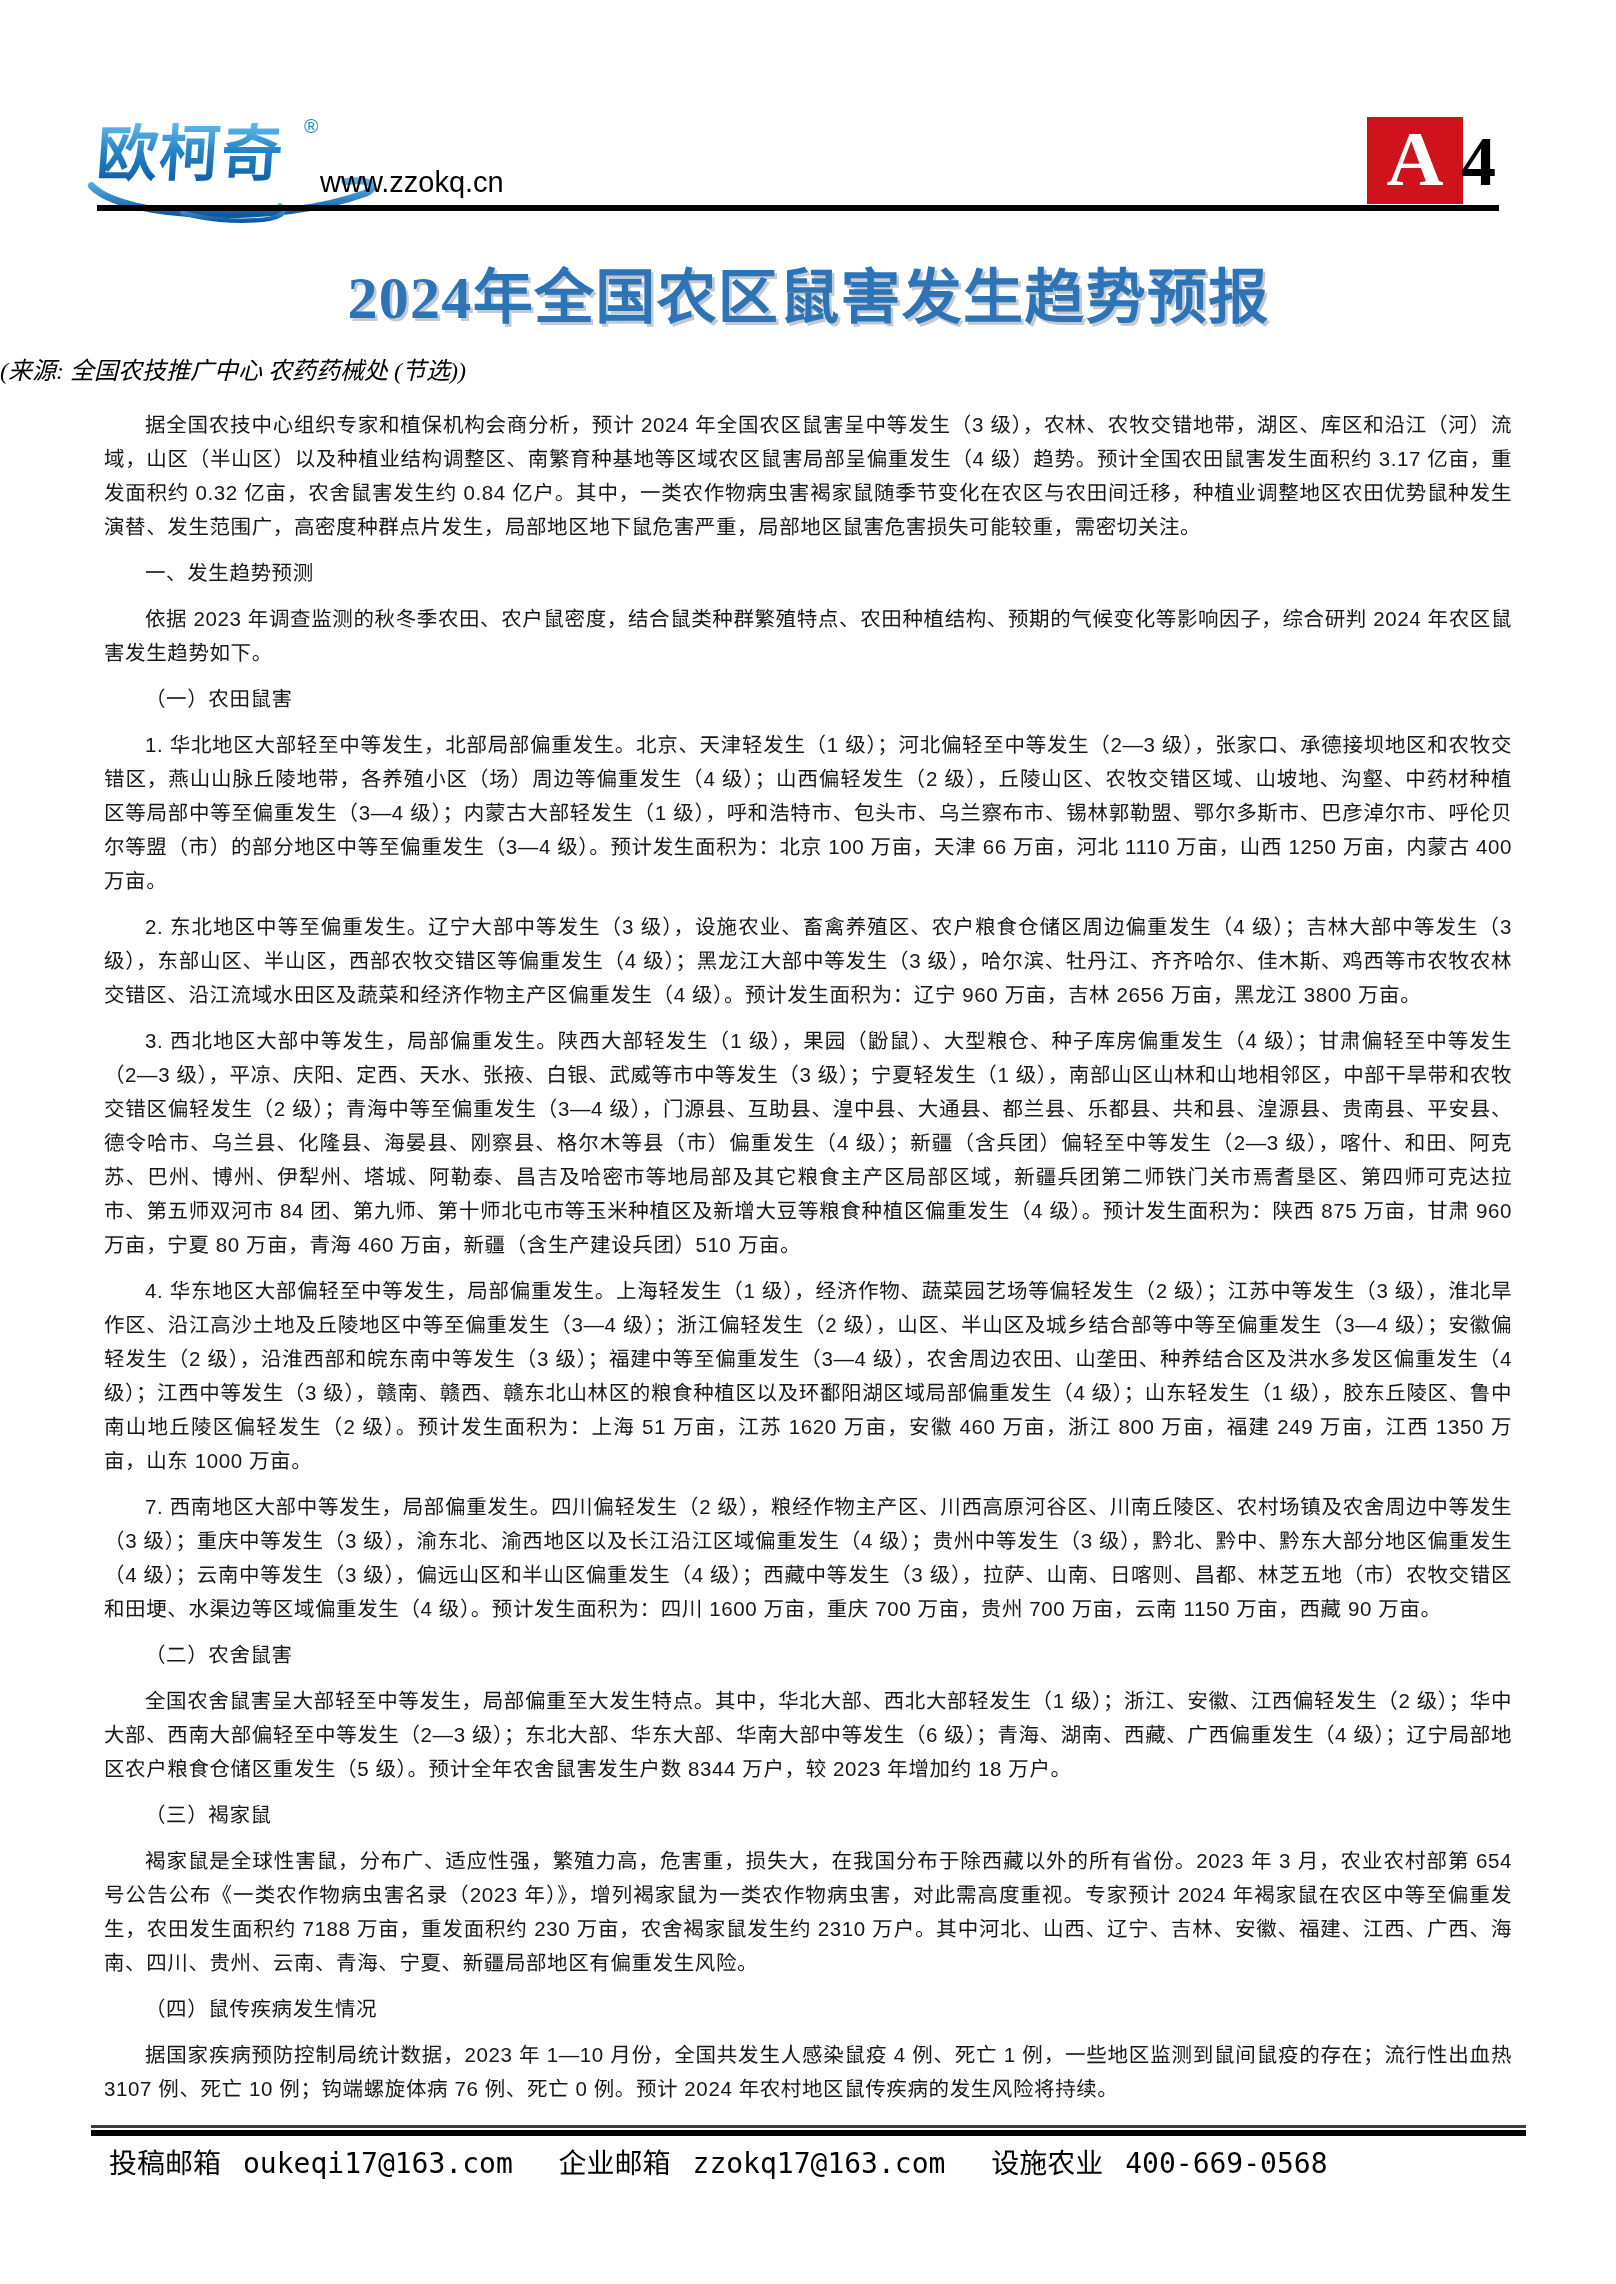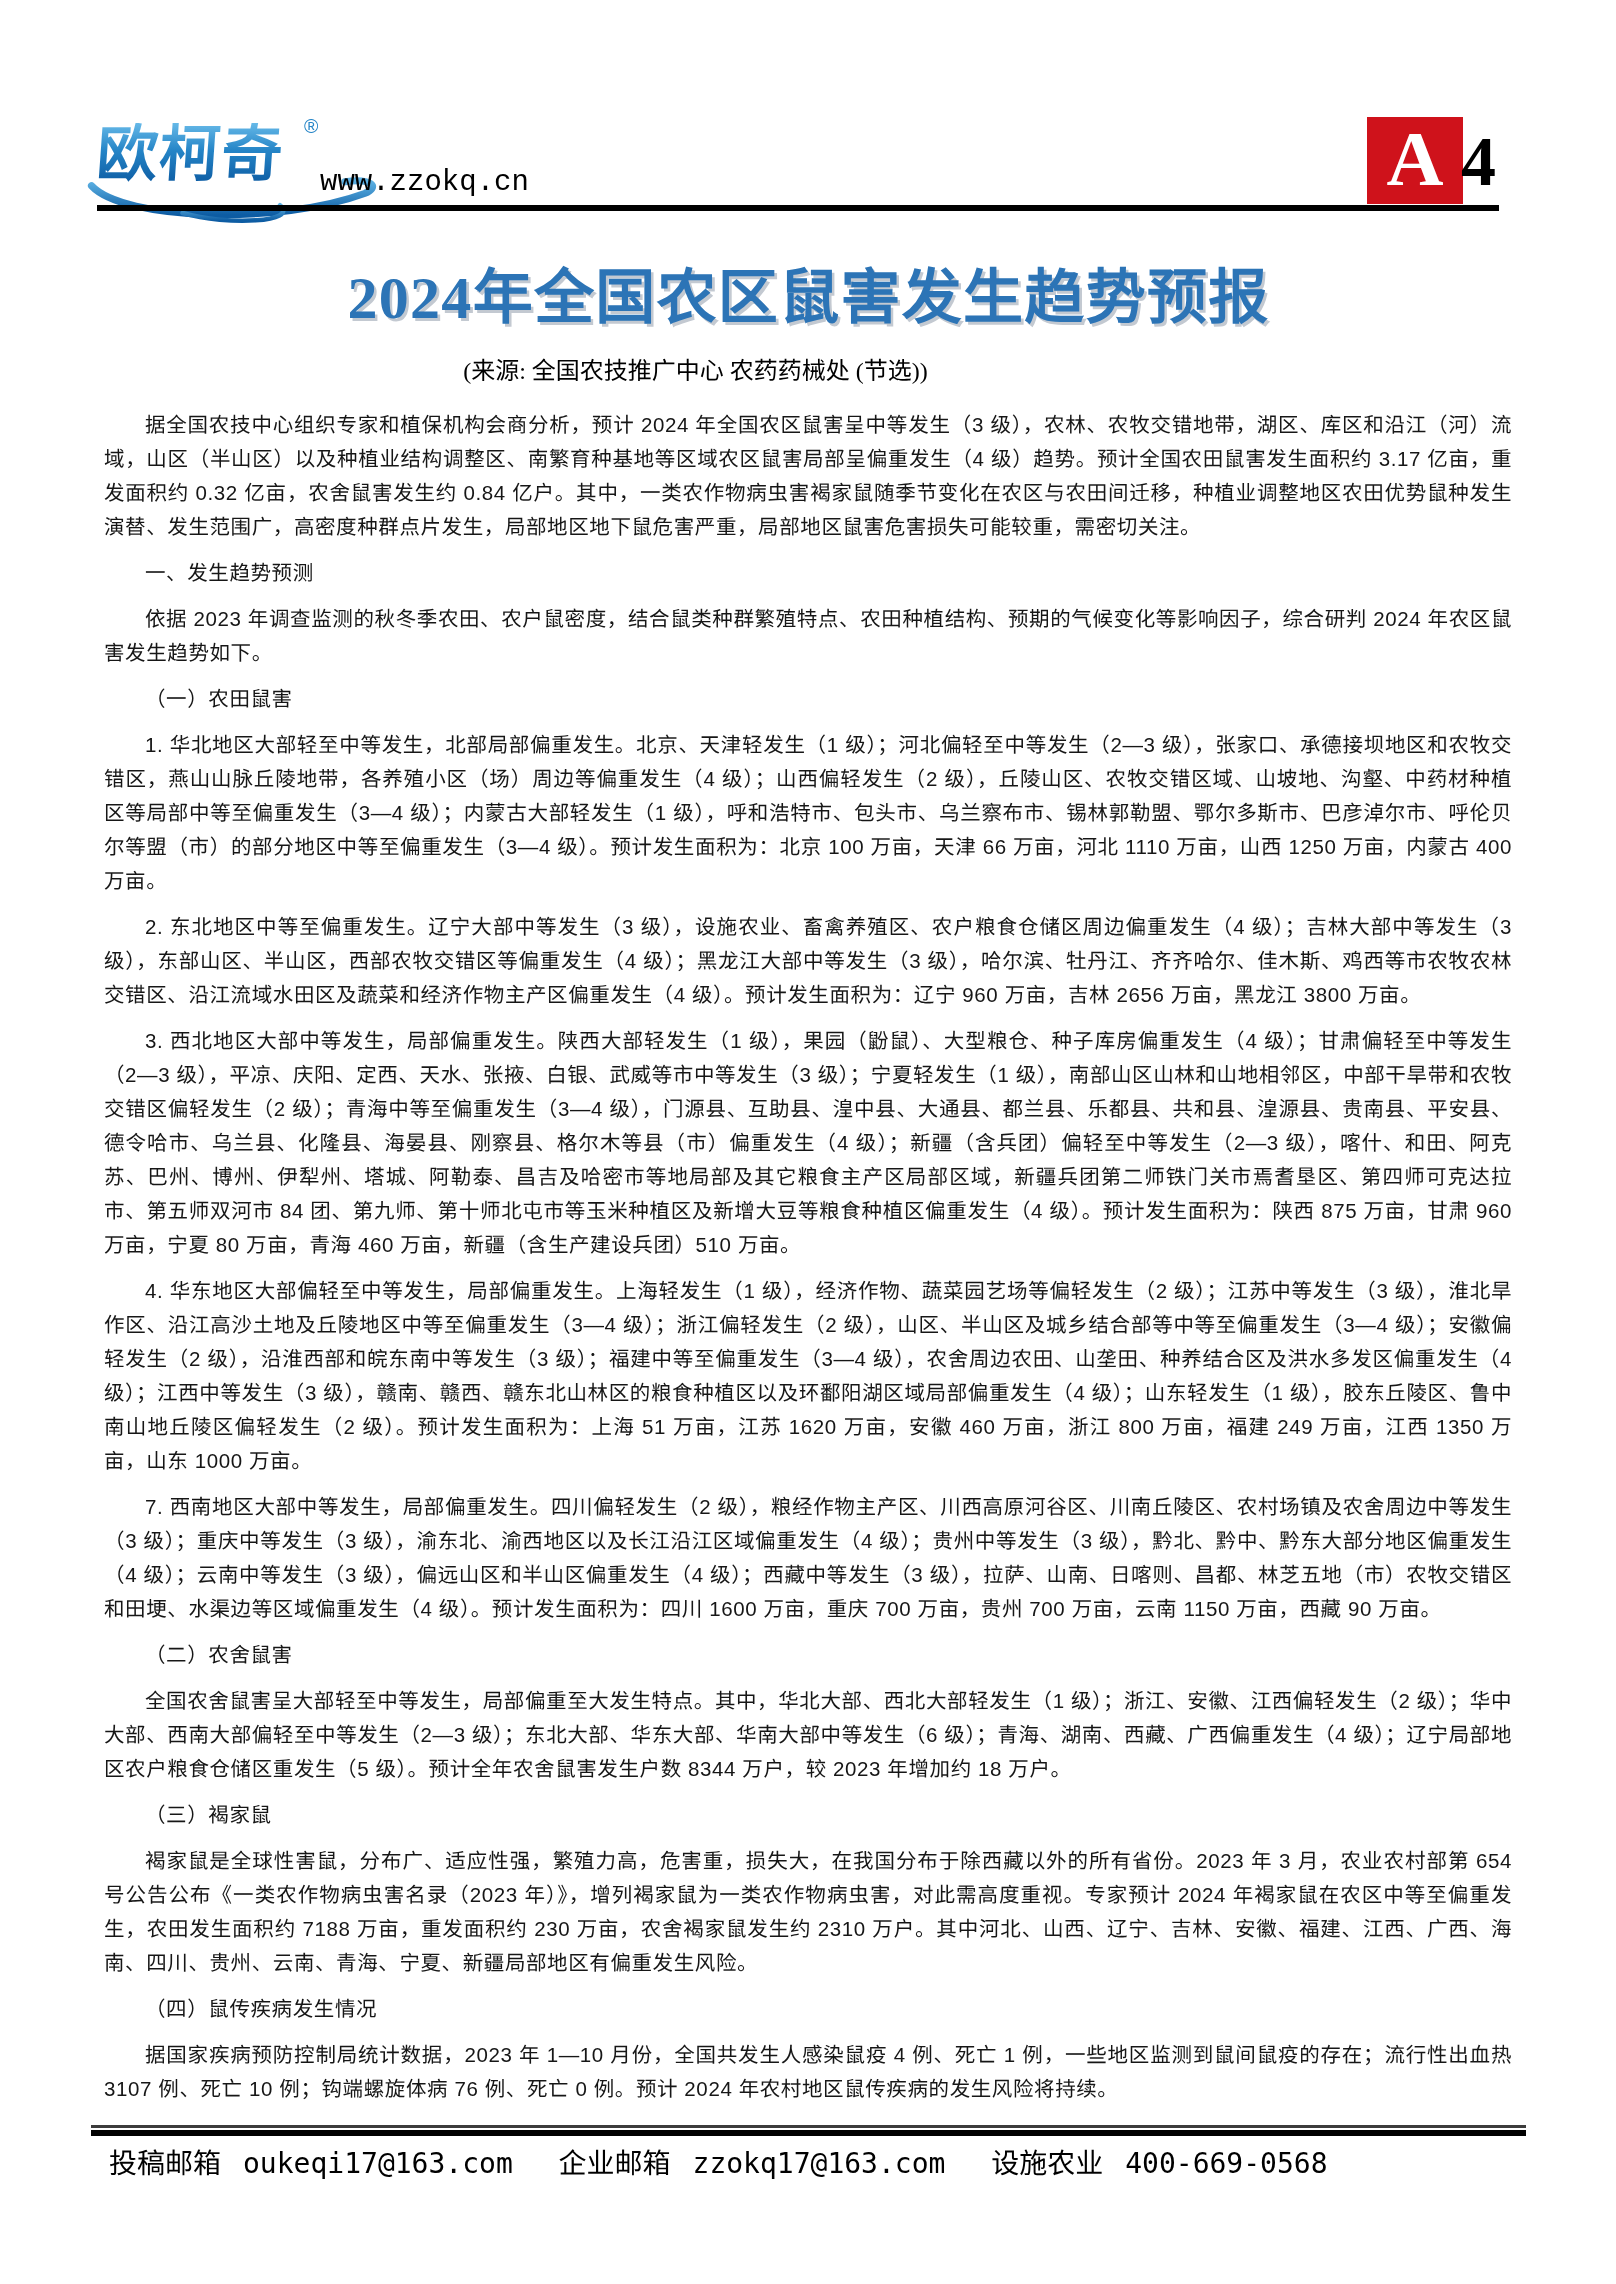--- a/index.html
+++ b/index.html
@@ -29,21 +29,21 @@
     transform:skewX(-4deg);
   }
   .logo-reg{
     position:absolute;left:207px;top:-7.8px;
     font-size:19.5px;color:#2585c7;font-weight:normal;
     font-family:"Liberation Sans",sans-serif;
   }
   .logo-swoosh{position:absolute;left:-11.7px;top:51px;}
   .website{
     position:absolute;left:320px;top:166px;
-    font-family:Liberation Mono, monospace;
+    font-family:Liberation Sans, sans-serif;
     font-size:29px;color:#000;
   }
   .badge-square{
     position:absolute;left:1367px;top:117px;
     width:96px;height:87px;background:#cf121b;
     display:flex;align-items:center;justify-content:center;
   }
   .badge-letter{
     font-family:"Liberation Serif",serif;
     font-size:79px;font-weight:bold;color:#ffffff;line-height:1;
@@ -63,23 +63,22 @@
     text-align:center;
     font-family:Liberation Serif, serif;
     font-weight:bold;
     font-size:60px;
     color:#2c74b6;
     text-shadow:2.6px 2.6px 0.6px #c3c9d1;
     letter-spacing:1.3px;
   }
   .source-line{
     position:absolute;left:0;top:351px;width:1391px;
-    text-align:center;
     font-family:"Liberation Serif",serif;
-    font-size:24px;color:#000;
+    font-size:24px;color:#000;font-style:italic;
   }
   
   .article-body{
     position:absolute;left:92px;top:396px;width:1432px;
     font-size:20.5px;line-height:34px;letter-spacing:0.6px;
     text-align:justify;color:#161616;
   }
   .article-body p{margin:12px;text-indent:2em;}
   
   .footer-rule{position:absolute;left:91px;top:2125px;width:1435px;}

